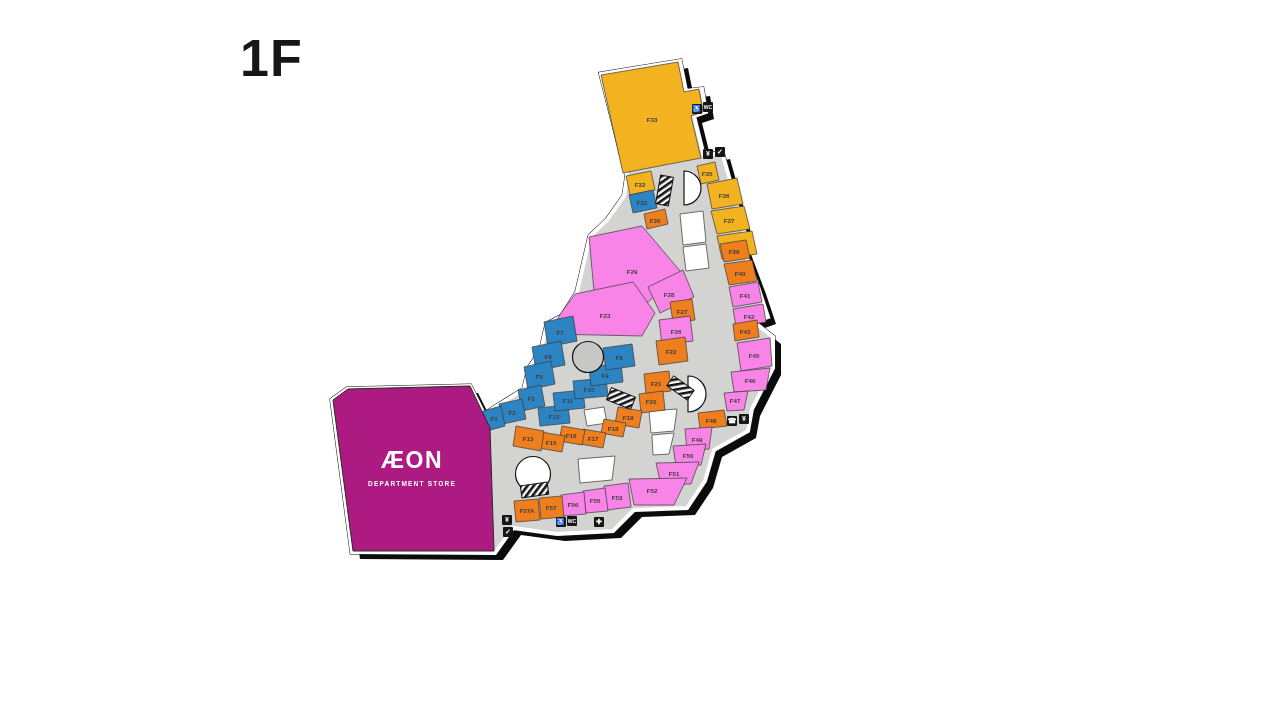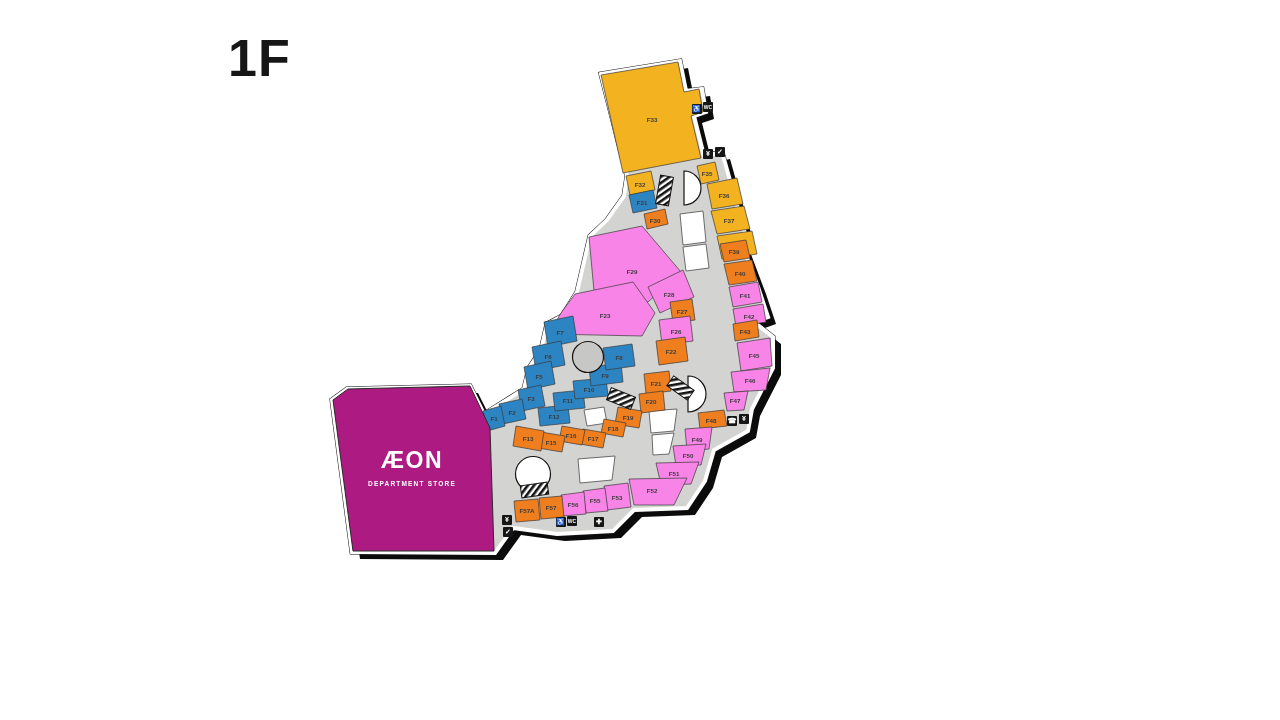--- a/index.html
+++ b/index.html
@@ -1,18 +1,18 @@
 <!DOCTYPE html>
 <html><head>
 <meta charset="utf-8">
 <style>
   html,body{margin:0;padding:0;background:#ffffff;}
   .stage{position:relative;width:1280px;height:720px;background:#ffffff;overflow:hidden;
          font-family:"Liberation Sans",sans-serif;}
-  .floor-title{position:absolute;left:228px;top:28px;font-size:52px;font-weight:700;
+  .floor-title{position:absolute;left:240px;top:28px;font-size:52px;font-weight:700;
                color:#161616;letter-spacing:1px;}
   svg{position:absolute;left:0;top:0;}
   text{font-family:"Liberation Sans",sans-serif;}
 </style>
 </head>
 <body>
 
 <div class="stage">
   <div class="floor-title">1F</div>
   <svg width="1280" height="720" viewBox="0 0 1280 720">

